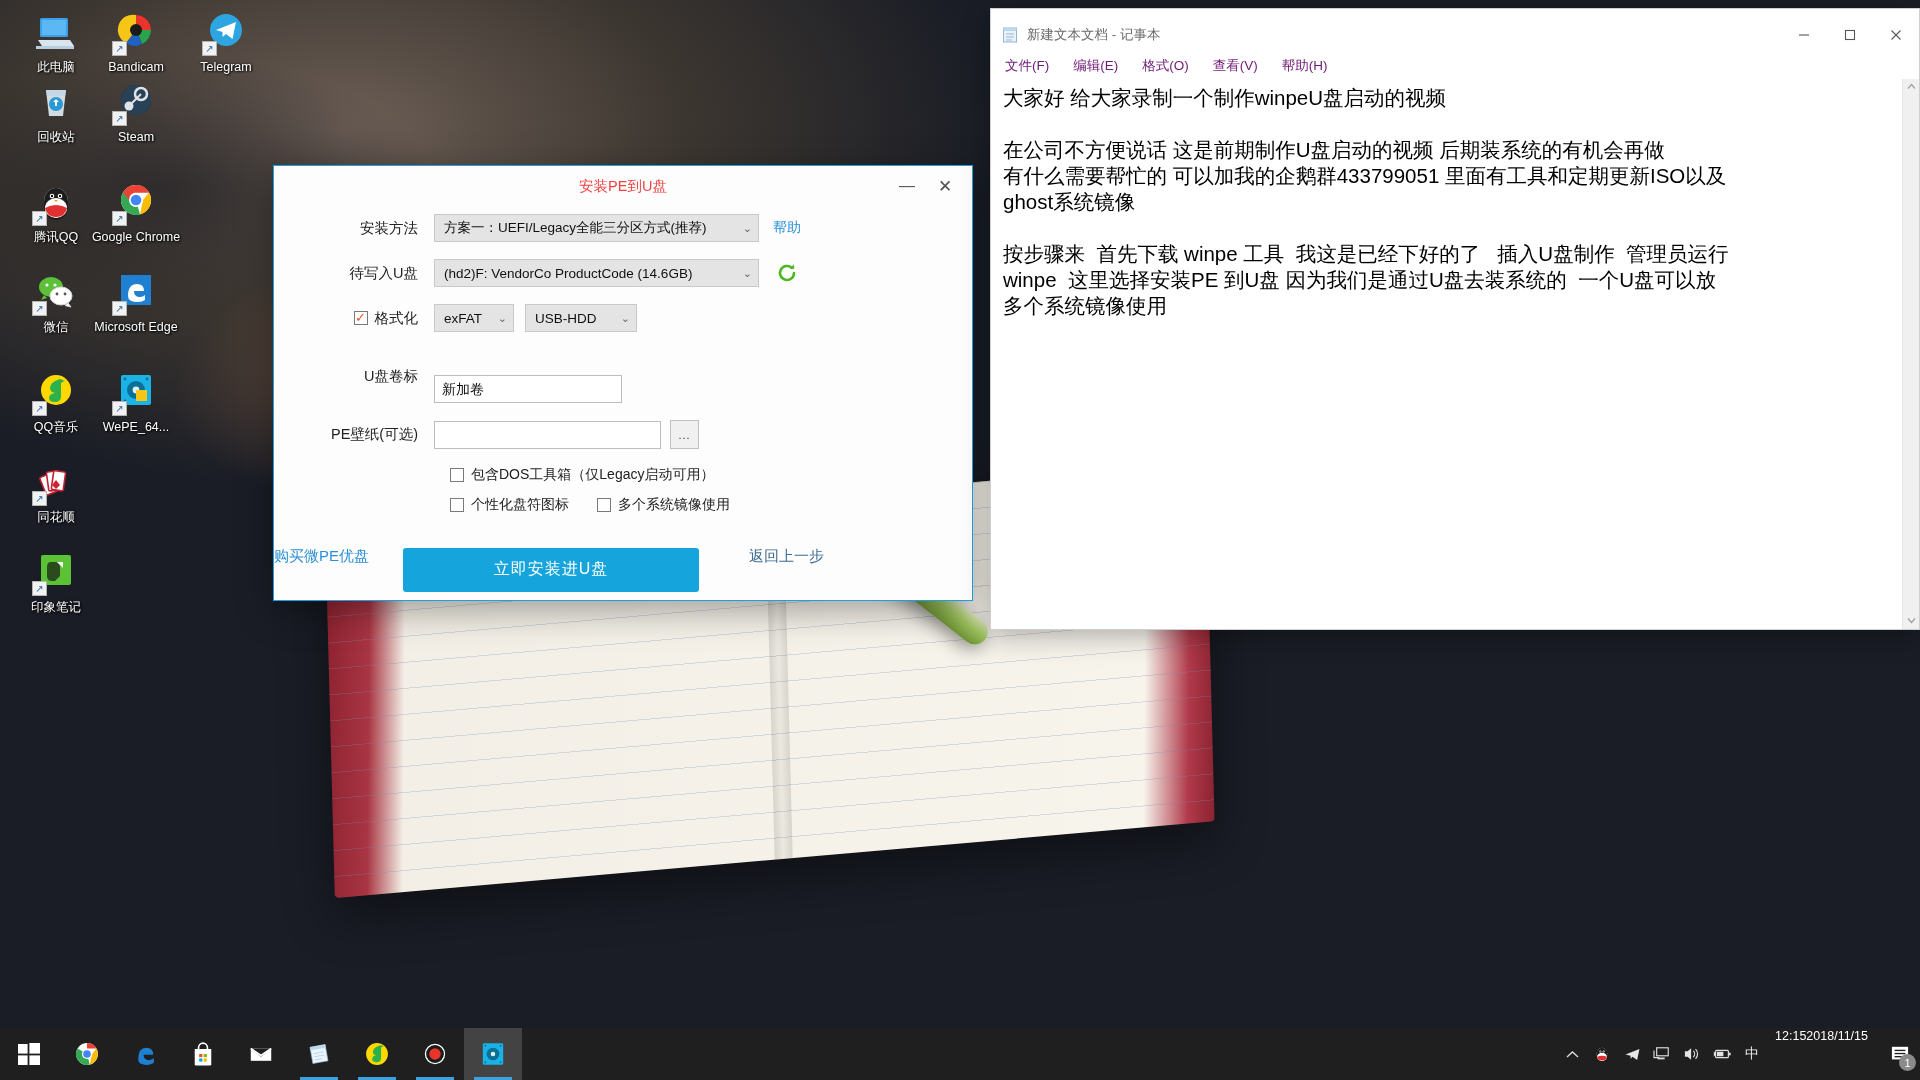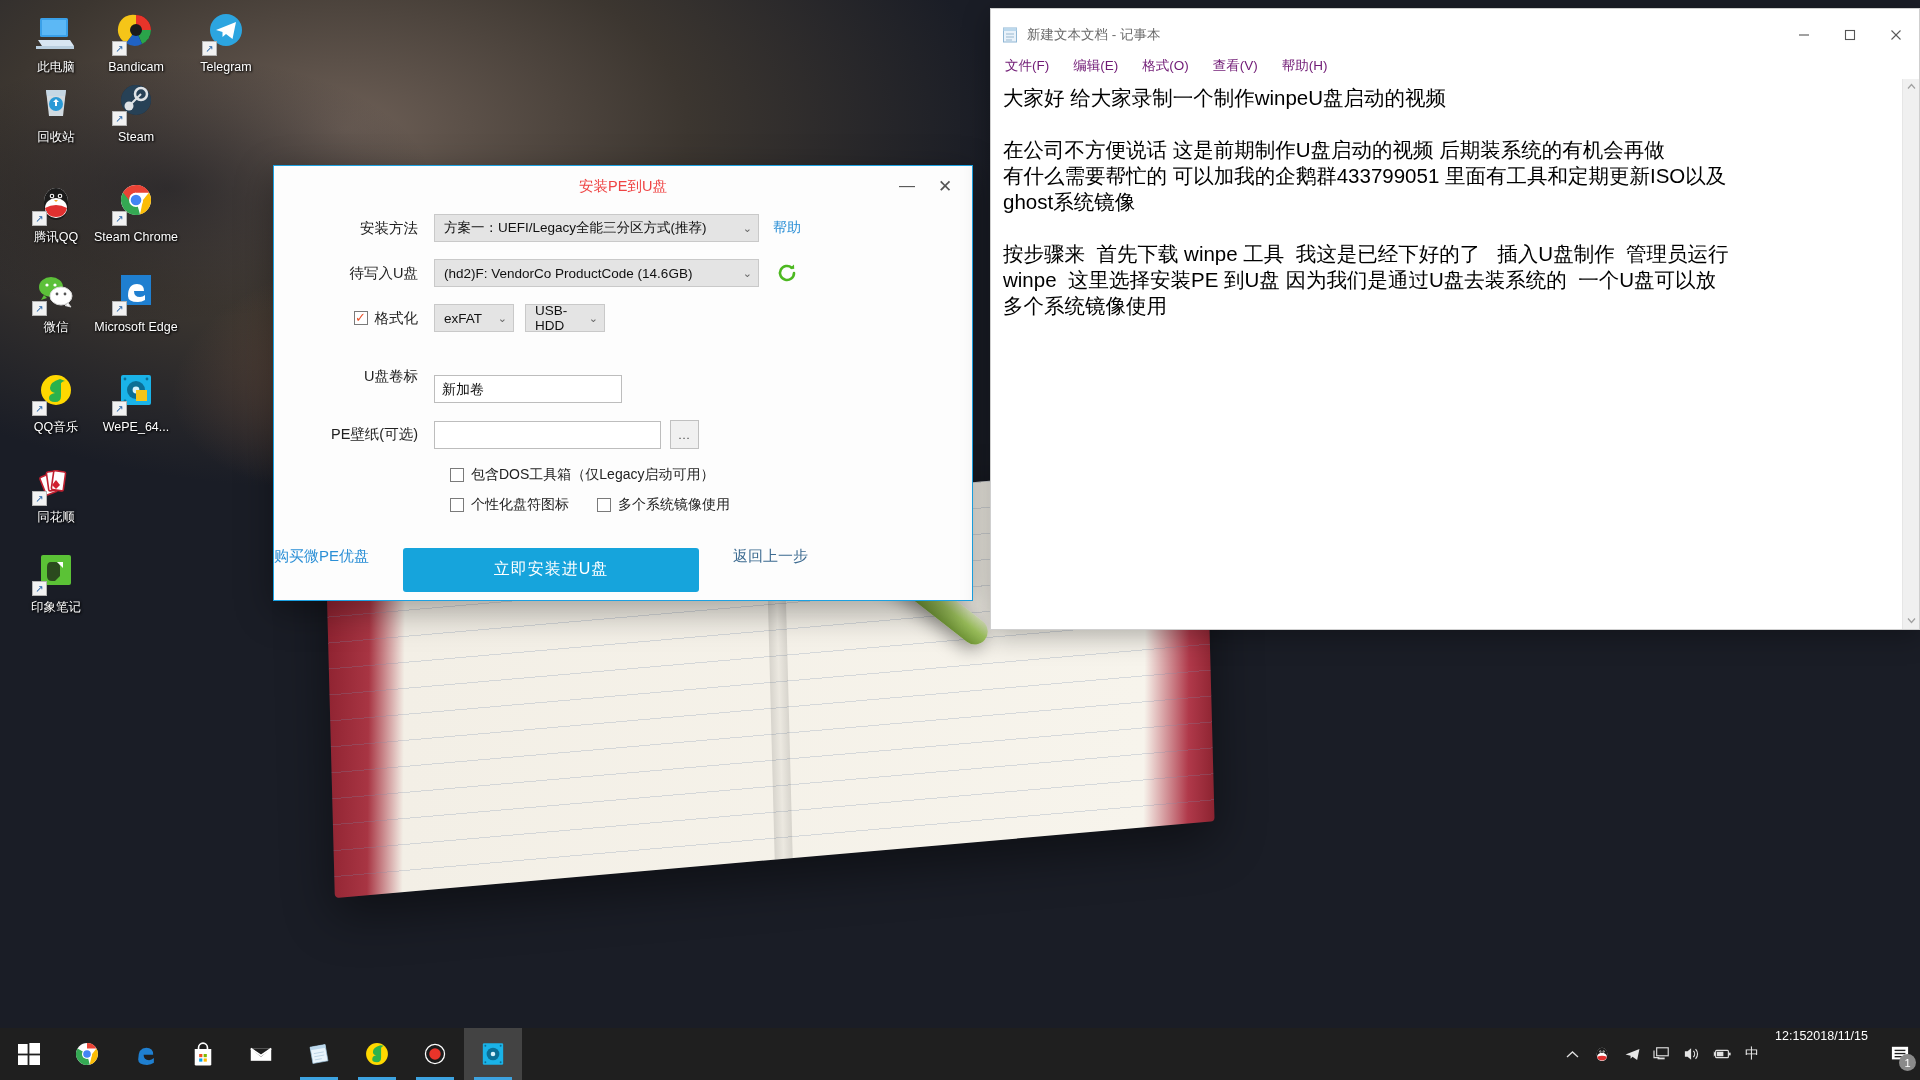--- a/index.html
+++ b/index.html
@@ -111,21 +111,21 @@
   .ddown {
     background: #e4e4e4; border: 1px solid #c9c9c9;
     height: 28px; display: flex; align-items: center;
     font-size: 13.5px; color: #111; padding: 0 6px 0 9px; position: relative;
   }
   .ddown .chev { margin-left: auto; padding-left: 10px; color: #666; font-size: 11px; }
 
   #dd-method { width: 325px; }
   #dd-usb { width: 325px; }
   #dd-fs { width: 80px; }
-  #dd-mode { width: 80px; margin-left: 11px; }
+  #dd-mode { width: 112px; margin-left: 11px; }
 
   .link-help { color: #2b8fd6; font-size: 14px; margin-left: 14px; cursor: pointer; }
 
   #refresh-icon { margin-left: 17px; cursor: pointer; display:flex; }
 
   .cbox {
     width: 14px; height: 14px; border: 1px solid #7a7a7a; background: #fff;
     display: inline-flex; align-items: center; justify-content: center;
     margin-right: 7px; flex: none; cursor: pointer;
   }
@@ -157,21 +157,21 @@
   }
   #btn-buy {
     color: #2b8fd6; font-size: 15px; cursor: pointer; margin-right: 34px;
   }
   #btn-install {
     width: 296px; height: 44px; background: #16a4dc; color: #fff;
     font-size: 16px; display: flex; align-items: center; justify-content: center;
     border-radius: 3px; cursor: pointer; letter-spacing: 1px; margin-top: 27px;
   }
   #btn-back {
-    color: #3d6b91; font-size: 15px; cursor: pointer; margin-left: 34px;
+    color: #3d6b91; font-size: 15px; cursor: pointer; margin-left: 50px;
   }
 
   
   #notepad {
     position: absolute; left: 990px; top: 8px; width: 930px; height: 622px;
     background: #fff; border: 1px solid #cfcfcf;
     box-shadow: 0 6px 26px rgba(0,0,0,.30);
     display: flex; flex-direction: column;
   }
   #np-titlebar {
@@ -347,21 +347,21 @@
         <circle cx="22" cy="20" r="15" fill="#fff"></circle>
         <path d="M22 5 A15 15 0 0 1 35 12.5 L22 12.5 Z" fill="#ea4335"></path>
         <path d="M35 12.5 A15 15 0 0 1 26 34.5 L29 20 Z" fill="#fbbc05"></path>
         <path d="M26 34.5 A15 15 0 0 1 9 12.5 L22 20 Z" fill="#34a853"></path>
         <path d="M9 12.5 A15 15 0 0 1 35 12.5 L22 12.5 A7.5 7.5 0 0 0 15 20 Z" fill="#ea4335"></path>
         <circle cx="22" cy="20" r="7" fill="#fff"></circle>
         <circle cx="22" cy="20" r="5.3" fill="#4285f4"></circle>
       </svg>
       <div class="shortcut-arrow">↗</div>
     </div>
-    <div class="icon-label">Steam Chrome</div>
+    <div class="icon-label">Google Chrome</div>
   </div>
 
   <div class="icon-cell" style="left:8px; top:268px;">
     <div class="icon-glyph">
       <svg width="44" height="44" viewBox="0 0 44 44">
         <ellipse cx="17" cy="17" rx="12" ry="10" fill="#5cc039"></ellipse>
         <path d="M10 25 l-3 5 6 -2z" fill="#5cc039"></path>
         <ellipse cx="27" cy="26" rx="11" ry="9" fill="#fff" stroke="#d8d8d8"></ellipse>
         <path d="M34 33 l3 4 -6 -1.5z" fill="#fff" stroke="#d8d8d8"></path>
         <circle cx="13" cy="15" r="1.6" fill="#fff"></circle>

